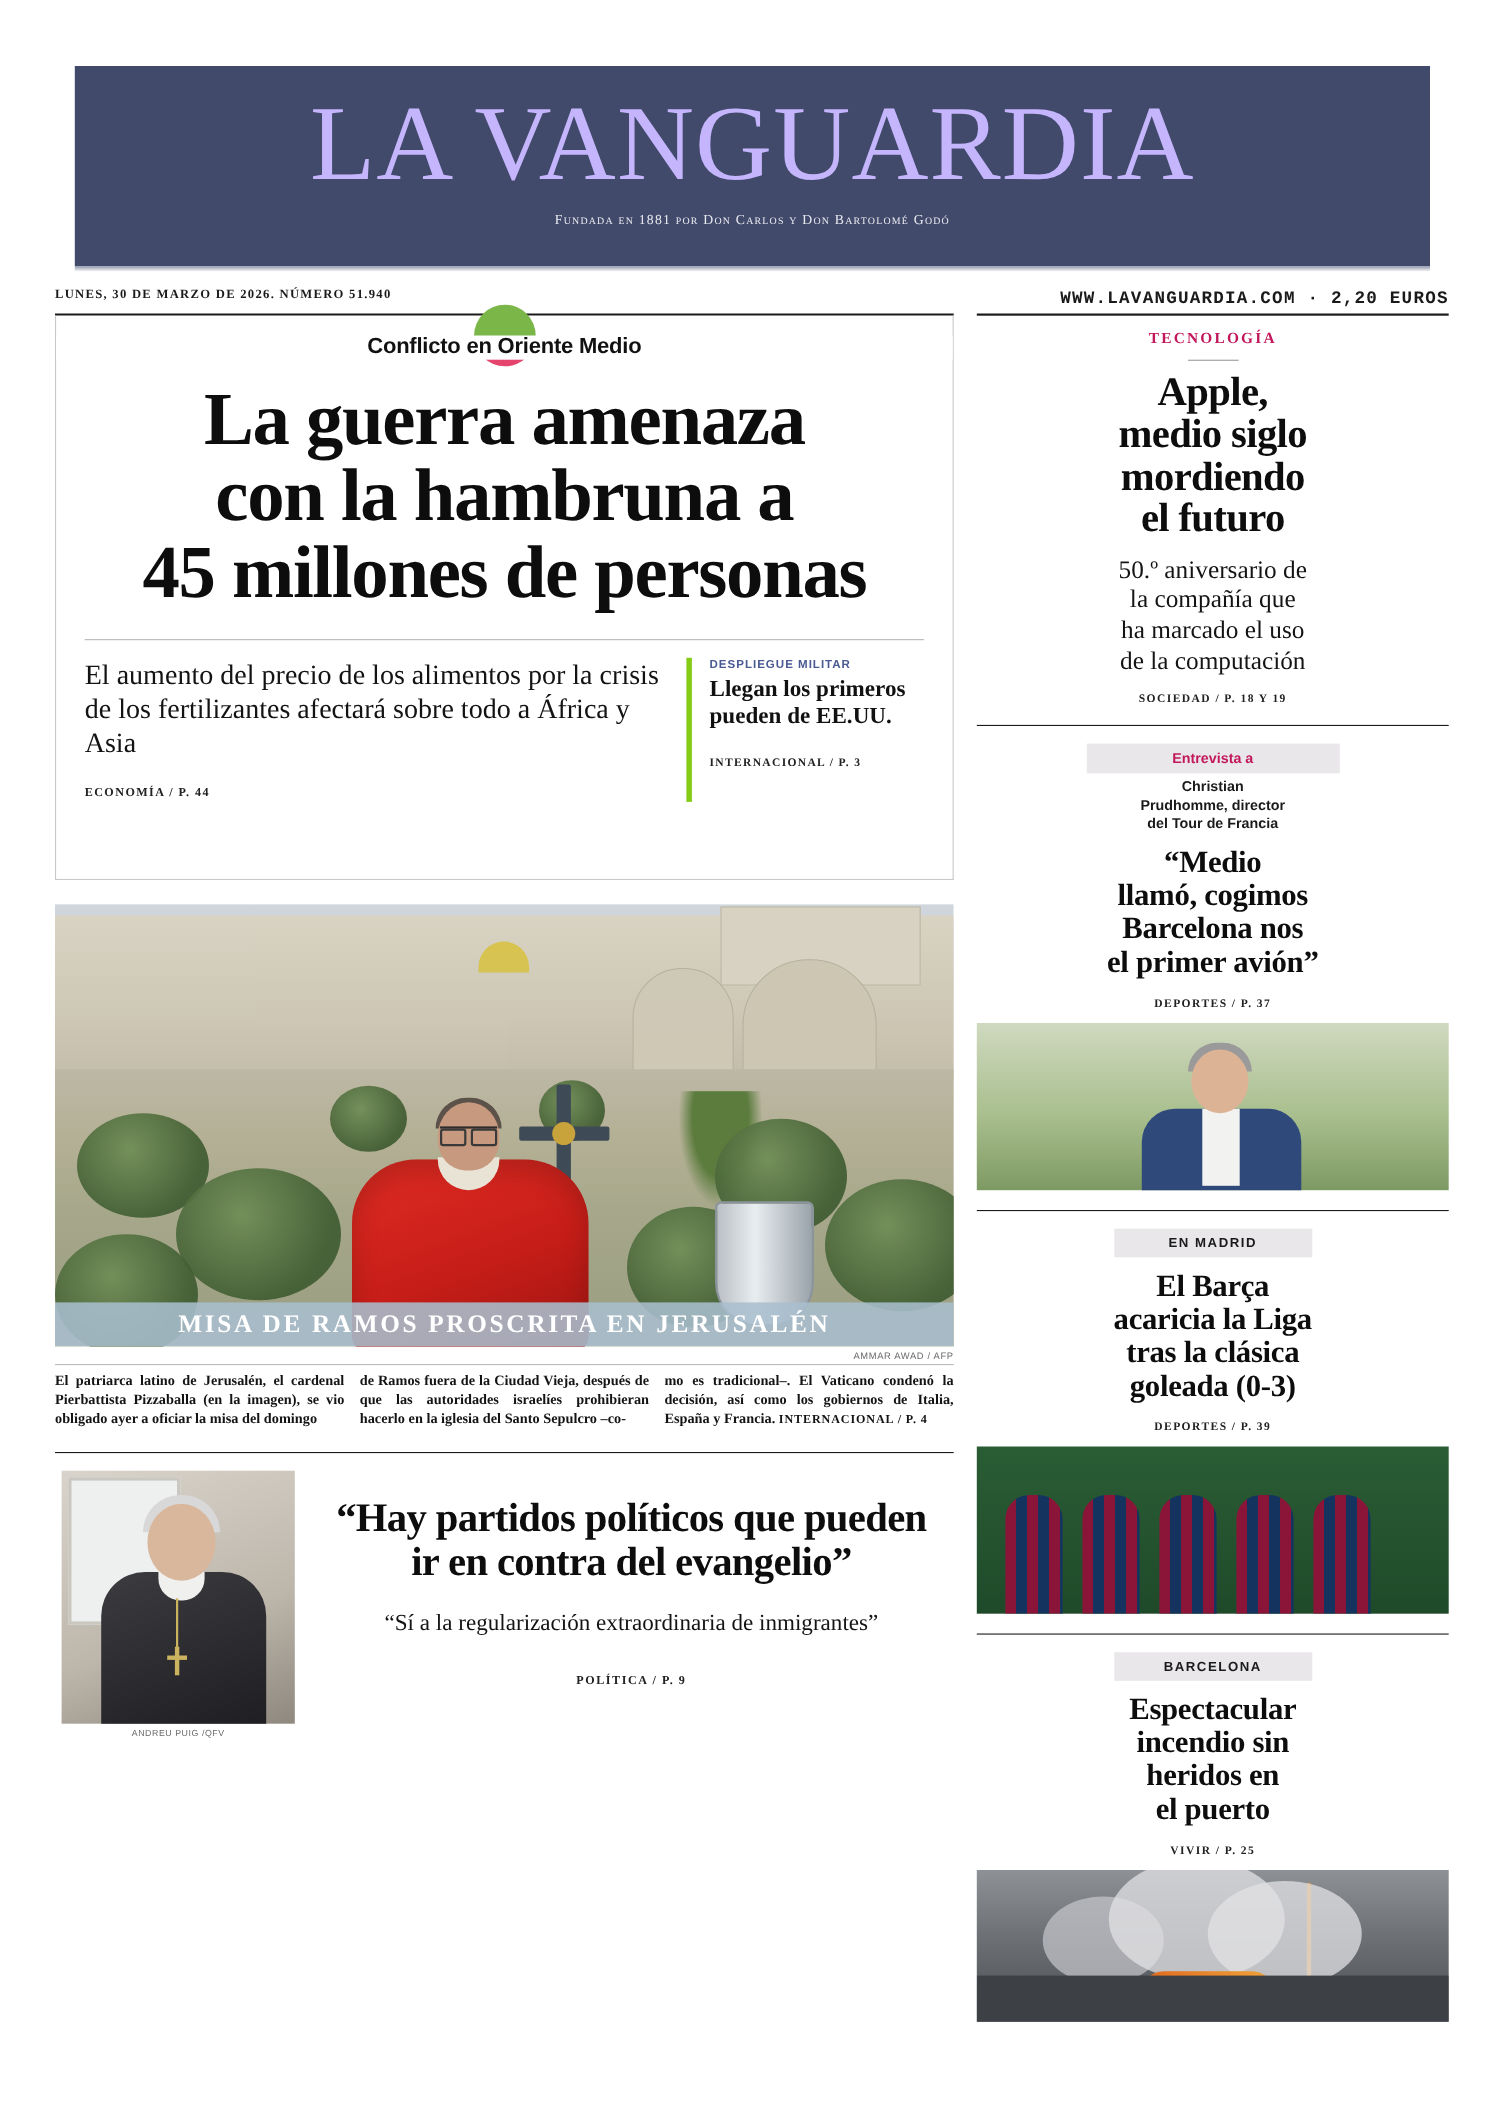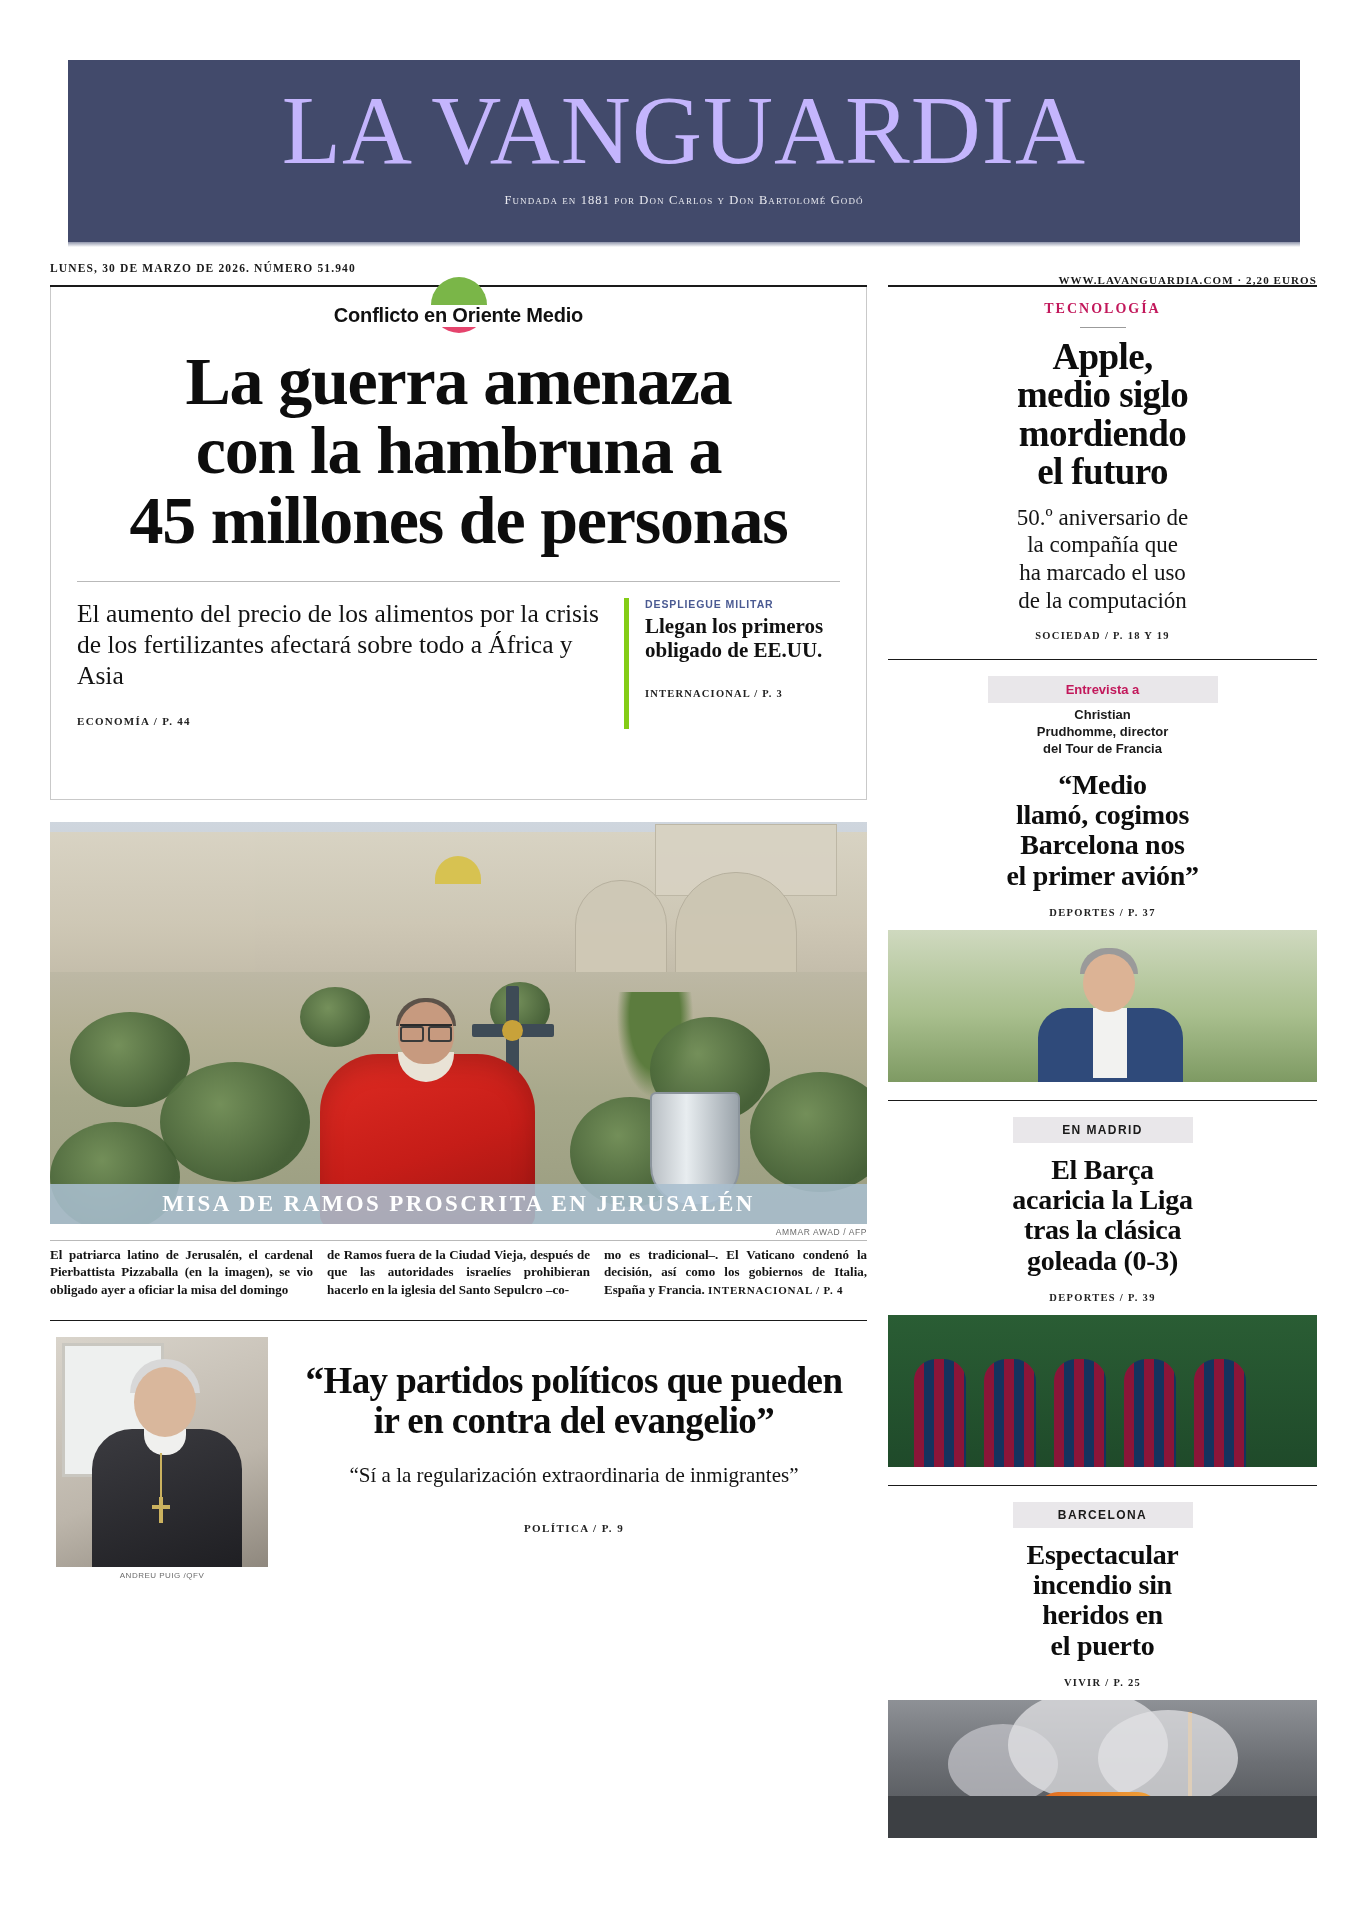--- a/index.html
+++ b/index.html
@@ -44,23 +44,23 @@
   .datebar{
     position:absolute;left:50px;top:262px;width:1267px;height:22px;
   }
   .datebar .left{
     position:absolute;left:0;top:0;
     font-family:"Liberation Serif",serif;
     font-size:11.5px;letter-spacing:1.15px;color:#1a1a1a;font-weight:700;
     white-space:nowrap;
   }
   .datebar .right{
-    position:absolute;right:0;top:12px;
-    font-family:Liberation Serif, serif;
-    font-size:11px;letter-spacing:1.1px;color:#1a1a1a;font-weight:700;
+    position:absolute;right:0;top:0;
+    font-family:Liberation Mono, monospace;
+    font-size:16px;letter-spacing:1.1px;color:#1a1a1a;font-weight:700;
     white-space:nowrap;
   }
   .rule-main{
     position:absolute;left:50px;top:285px;width:817px;height:2px;background:#1a1a1a;
   }
   .rule-right{
     position:absolute;left:888px;top:285px;width:429px;height:2px;background:#1a1a1a;
   }
 
   
@@ -430,21 +430,21 @@
     <div class="lead-bottom">
       <div class="deck">
         <span>El aumento del precio de los alimentos por la crisis</span>
         <span>de los fertilizantes afectará sobre todo a África y Asia</span>
         <div class="lead-section">ECONOMÍA / P. 44</div>
       </div>
       <div class="deploy">
         <div class="deploy-kicker">DESPLIEGUE MILITAR</div>
         <div class="deploy-title">
           <span>Llegan los primeros</span>
-          <span>obligado de EE.UU.</span>
+          <span>pueden de EE.UU.</span>
         </div>
         <div class="deploy-section">INTERNACIONAL / P. 3</div>
       </div>
     </div>
   </div>
 
   <div class="photo-wrap">
     <div class="photo-sky"></div>
     <div class="photo-wall">
       <div class="wall-tower"></div>

